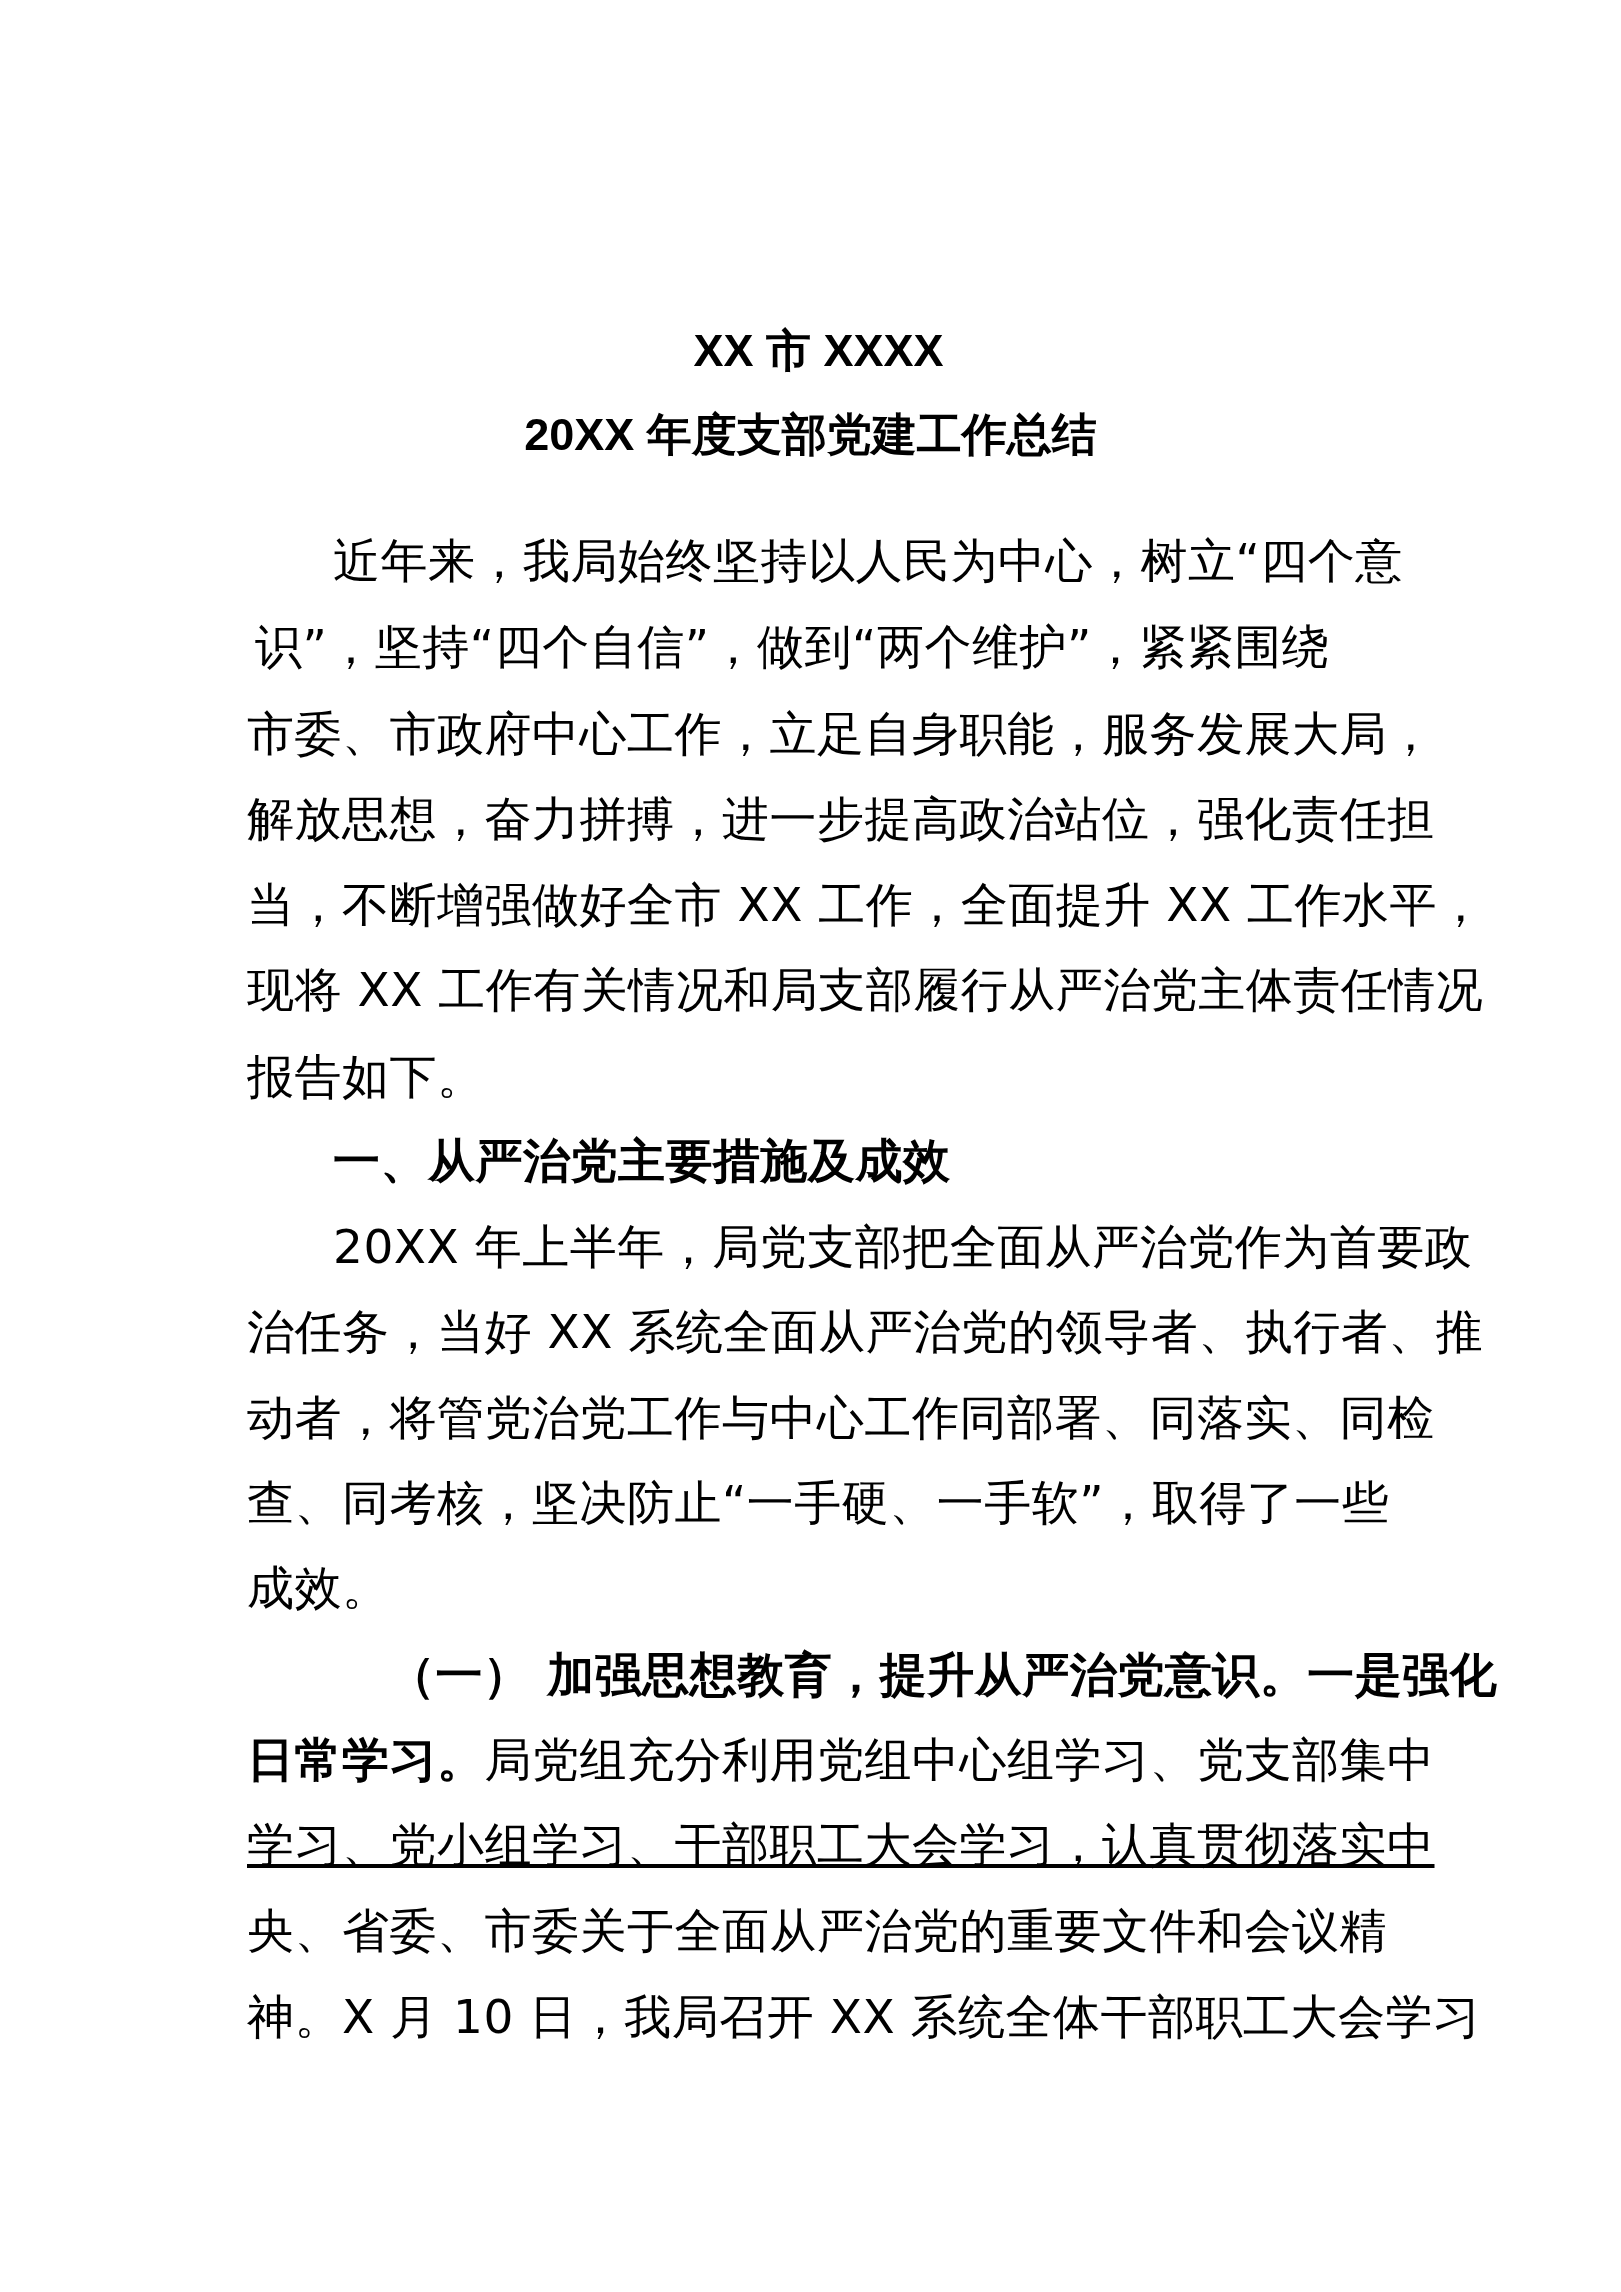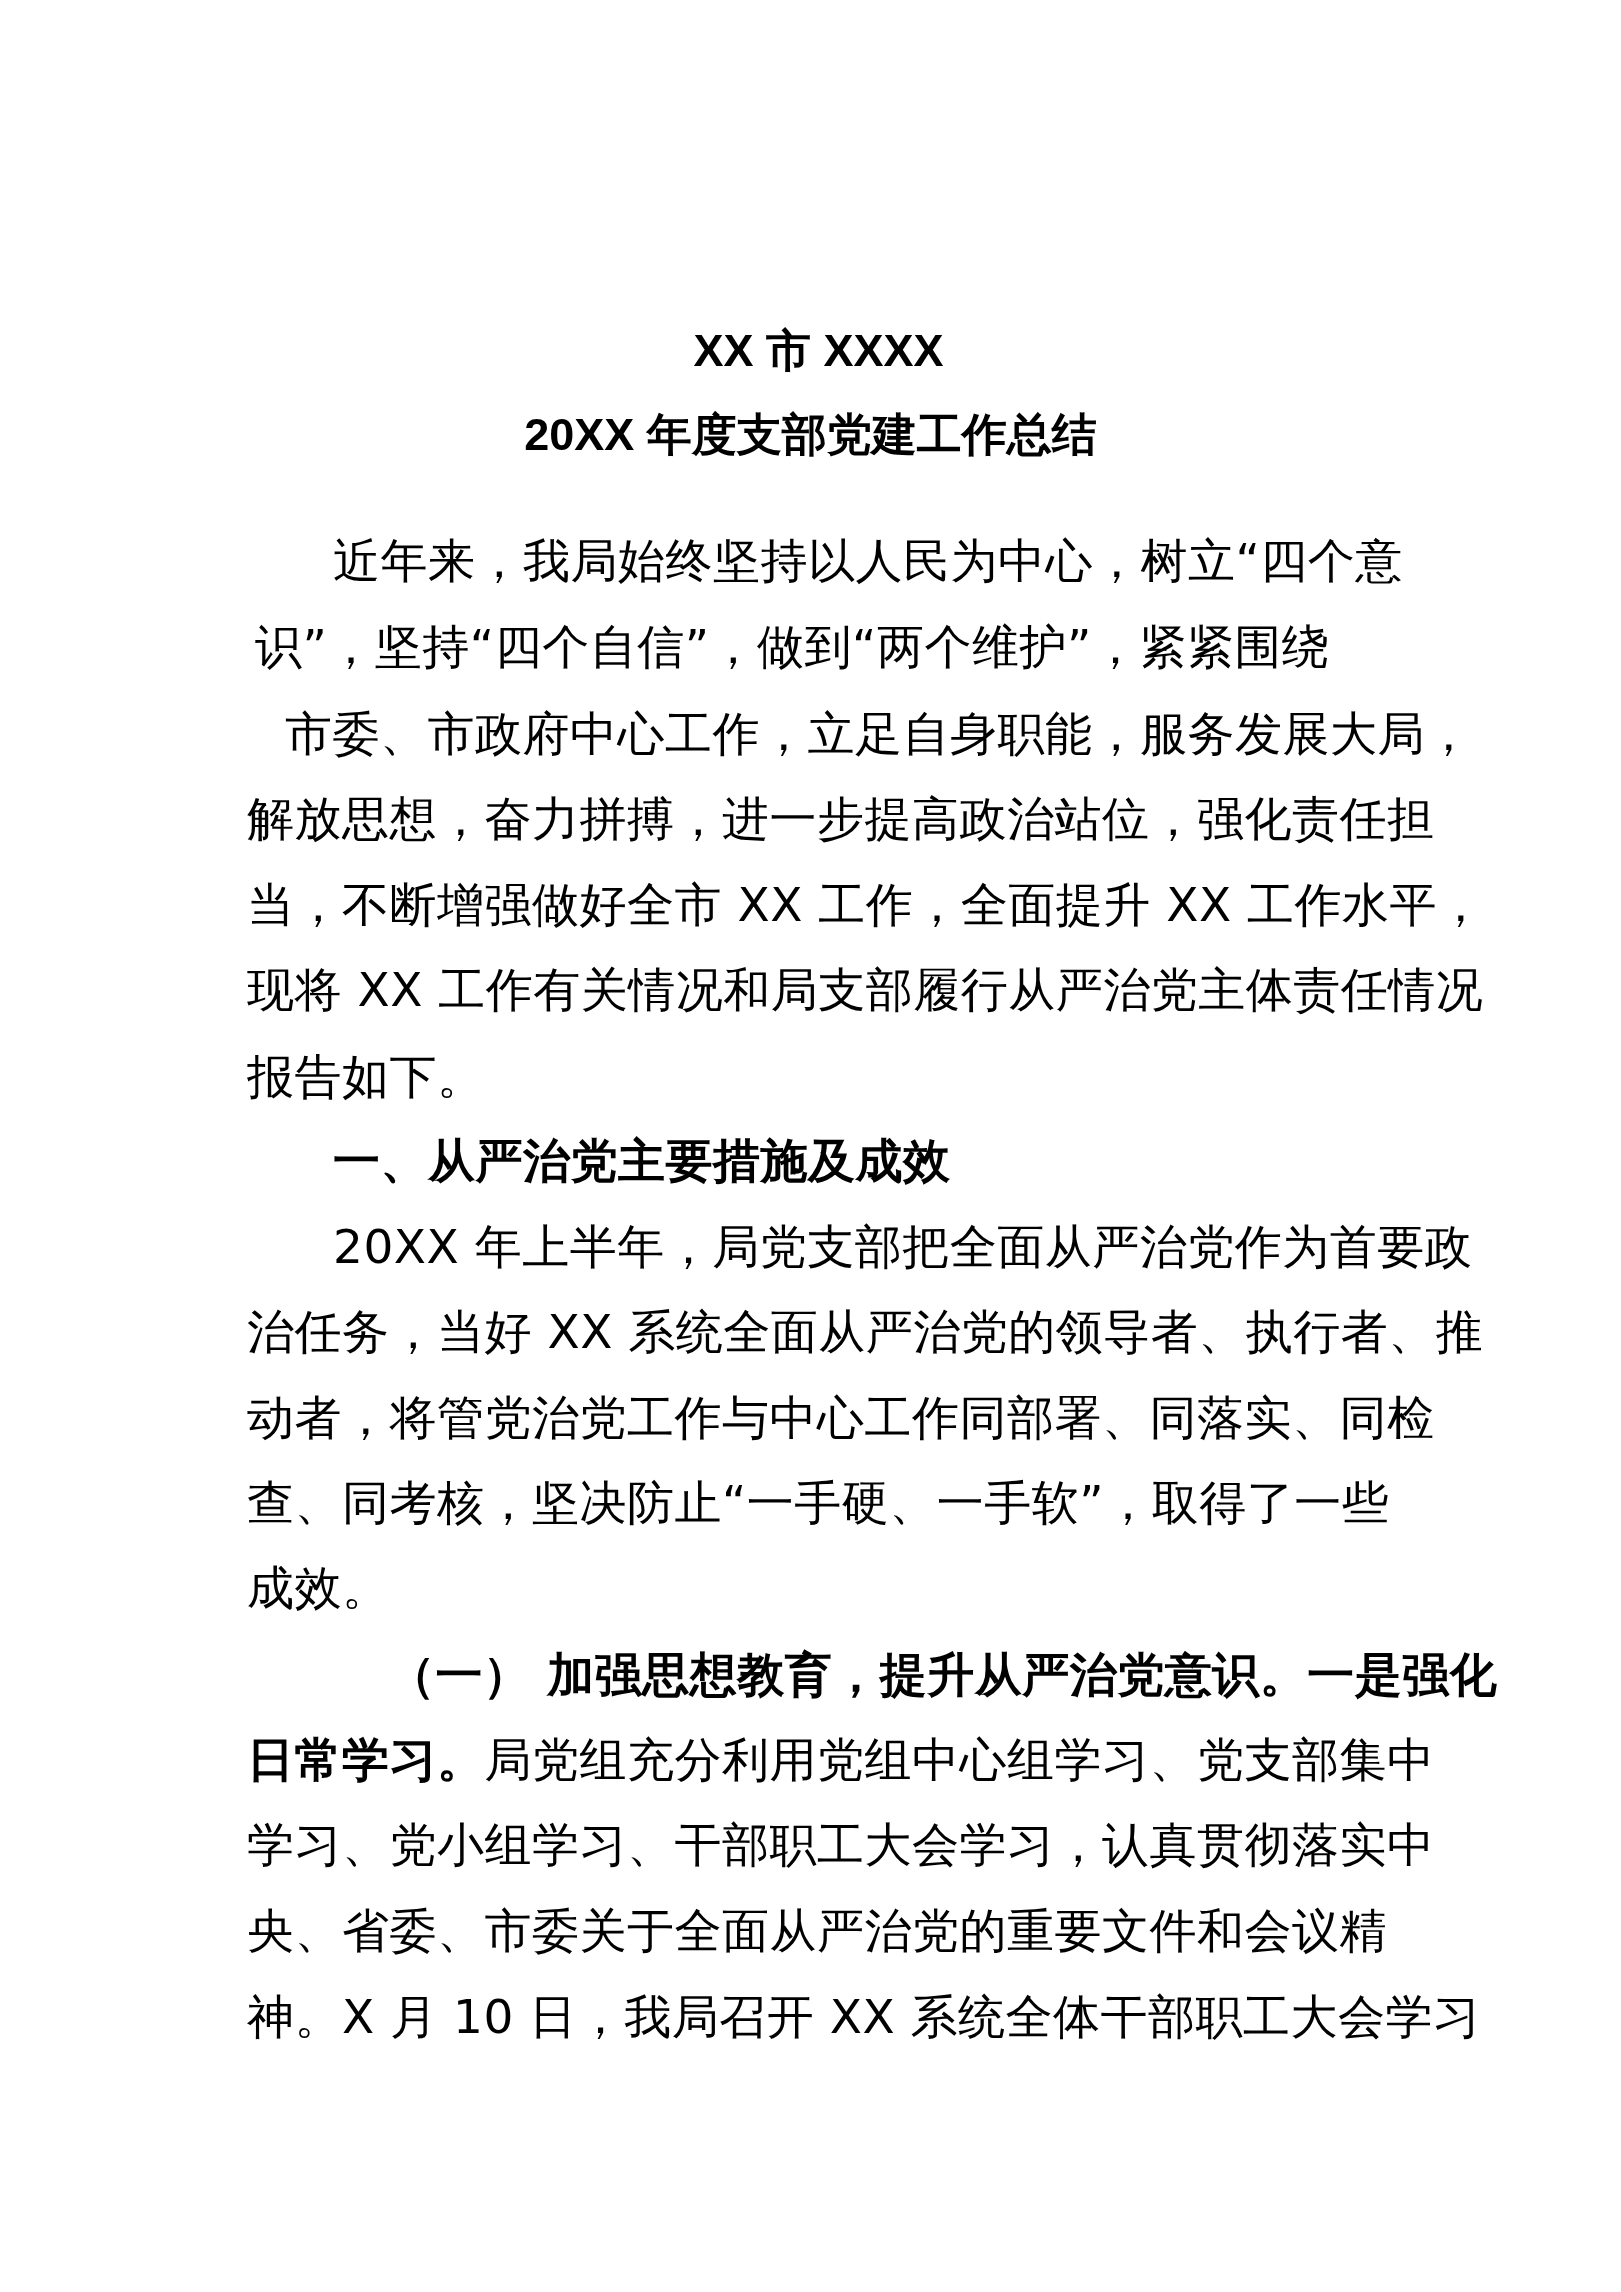--- a/index.html
+++ b/index.html
@@ -19,21 +19,21 @@
 <body>
 
 <div class="page">
 
   <div class="title" style="top:328px;margin-left:8px;">XX 市 XXXX</div>
   <div class="title" style="top:412px;text-align:center;">20XX 年度支部党建工作总结</div>
 
   <div>
     <div class="line indent" style="top:537px;">近年来，我局始终坚持以人民为中心，树立“四个意</div>
     <div class="line" style="top:623px;margin-left:8px;">识”，坚持“四个自信”，做到“两个维护”，紧紧围绕</div>
-    <div class="line" style="top:710px;margin-left:38px;">市委、市政府中心工作，立足自身职能，服务发展大局，</div>
+    <div class="line" style="top:710px;">市委、市政府中心工作，立足自身职能，服务发展大局，</div>
     <div class="line" style="top:795px;">解放思想，奋力拼搏，进一步提高政治站位，强化责任担</div>
     <div class="line" style="top:881px;">当，不断增强做好全市 XX 工作，全面提升 XX 工作水平，</div>
     <div class="line" style="top:966px;">现将 XX 工作有关情况和局支部履行从严治党主体责任情况</div>
     <div class="line" style="top:1053px;">报告如下。</div>
   </div>
 
   <div class="line indent b" style="top:1137px;">一、从严治党主要措施及成效</div>
 
   <div>
     <div class="line indent" style="top:1223px;">20XX 年上半年，局党支部把全面从严治党作为首要政</div>
@@ -41,19 +41,19 @@
     <div class="line" style="top:1394px;">动者，将管党治党工作与中心工作同部署、同落实、同检</div>
     <div class="line" style="top:1479px;">查、同考核，坚决防止“一手硬、一手软”，取得了一些</div>
     <div class="line" style="top:1564px;">成效。</div>
   </div>
 
   <div>
     <div class="line indent2 b" style="top:1651px;margin-left:40px;">（一） 加强思想教育，提升从严治党意识。一是强化</div>
     <div class="line" style="top:1736px;">
       <span class="b">日常学习。</span><span>局党组充分利用党组中心组学习、党支部集中</span>
     </div>
-    <div class="line" style="top:1821px;">学习、党小组学习、干部职工大会学习，认真贯彻落实中</div>
+    <div class="line" style="top:1821px;text-decoration:underline;">学习、党小组学习、干部职工大会学习，认真贯彻落实中</div>
     <div class="line" style="top:1907px;">央、省委、市委关于全面从严治党的重要文件和会议精</div>
     <div class="line" style="top:1993px;">神。X 月 10 日，我局召开 XX 系统全体干部职工大会学习</div>
   </div>
 
 </div>
 
 
 </body></html>

